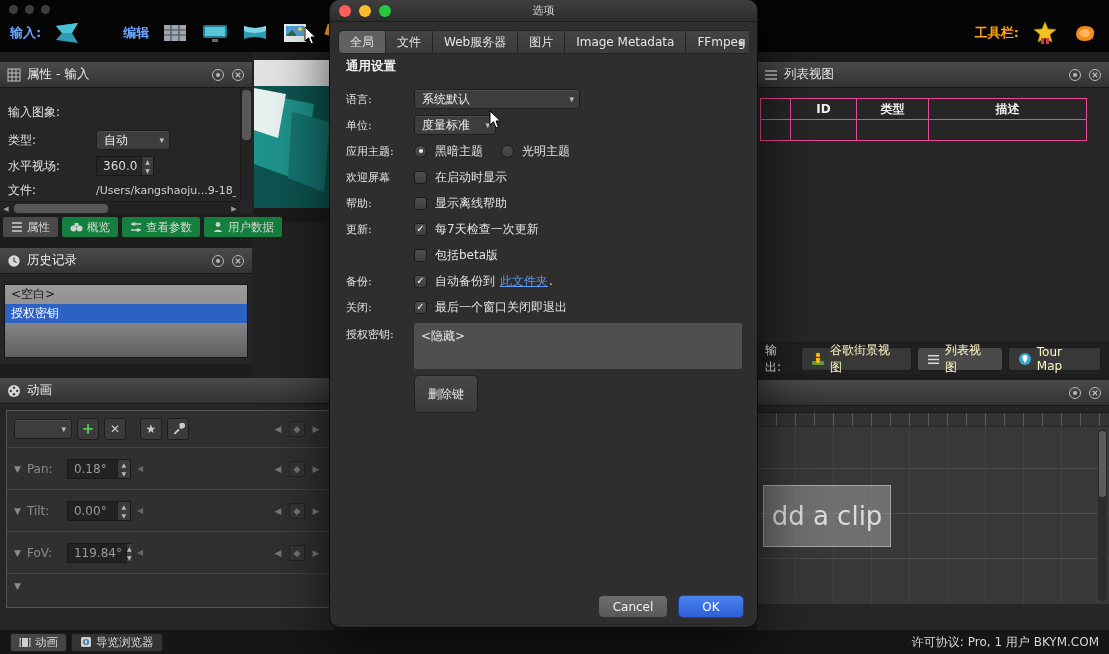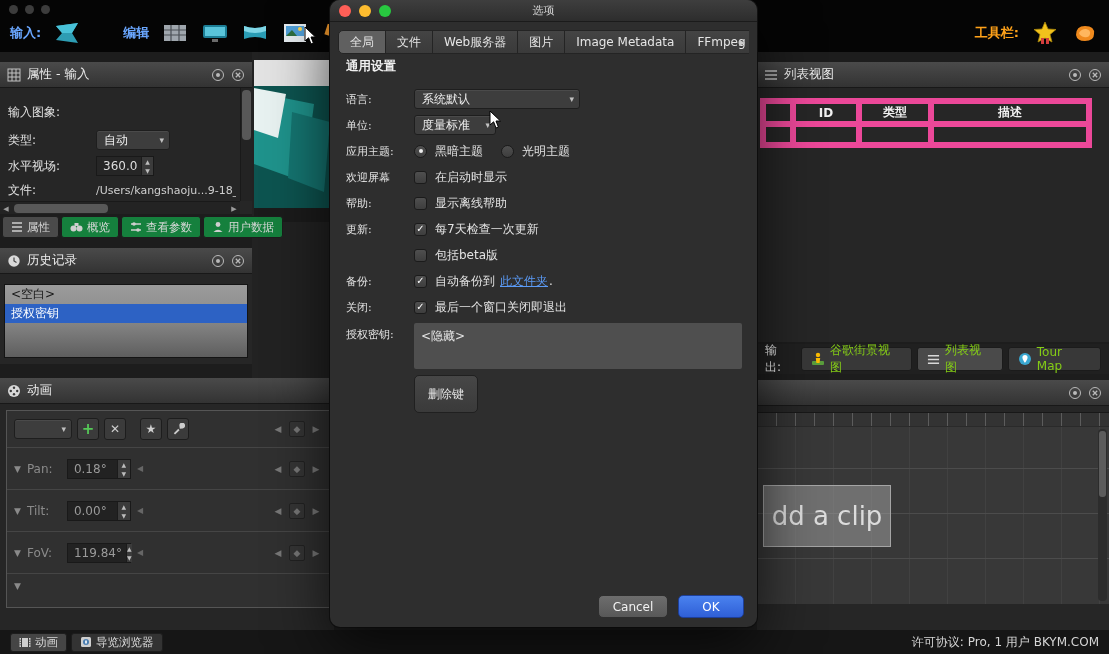--- a/index.html
+++ b/index.html
@@ -80,26 +80,26 @@
 
   
   .footer { position:absolute; left:0; bottom:0; width:100%; height:24px; background:#161616; display:flex; align-items:center; padding:0 10px; gap:4px; }
   .ftab { height:19px; display:flex; align-items:center; gap:4px; padding:0 8px; background:#333; border:1px solid #1d1d1d; border-radius:3px; font-size:11.5px; color:#d8d8d8; }
   .ftab.active { background:#454545; }
   .license { margin-left:auto; font-size:12px; color:#d6d6d6; }
 
   
   .list-panel { left:757px; top:62px; width:352px; height:280px; }
   .lv-table { position:absolute; left:3px; top:36px; border-collapse:collapse; }
-  .lv-table th, .lv-table td { border:6px solid #ec4899; height:21px; font-size:12px; color:#f0f0f0; font-weight:bold; text-align:center; padding:0 4px; }
+  .lv-table th, .lv-table td { border:1px solid #ec4899; height:21px; font-size:12px; color:#f0f0f0; font-weight:bold; text-align:center; padding:0 4px; }
   .lv-table td { font-weight:normal; }
 
   
   .output-bar { position:absolute; left:757px; top:344px; width:352px; height:30px; display:flex; align-items:center; gap:5px; padding:0 8px; background:#202020; }
-  .otab { height:24px; display:flex; align-items:center; gap:5px; padding:0 9px; background:#383838; border:1px solid #1b1b1b; border-radius:3px; font-size:12px; color:#84cc16; }
+  .otab { height:24px; display:flex; align-items:center; gap:5px; padding:0 9px; background:#383838; border:1px solid #1b1b1b; border-radius:3px; font-size:12px; color:#fef9c3; }
   .otab.active { background:#4a4a4a; }
 
   
   .tl-panel { left:757px; top:380px; width:352px; height:250px; }
   .tl-content { position:absolute; top:32px; left:0; right:0; height:192px; background:repeating-linear-gradient(90deg,#414141 0 1px,transparent 1px 38px),#383838; border-top:1px solid #181818; }
   .tl-ruler { position:absolute; top:0; left:0; right:0; height:14px; background:repeating-linear-gradient(90deg,#5c5c5c 0 1px,transparent 1px 19px),#333; border-bottom:1px solid #2a2a2a; }
   .tl-hline { position:absolute; left:0; right:0; height:1px; background:#4c4c4c; }
   .tl-clip { position:absolute; left:6px; top:72px; width:128px; height:62px; background:rgba(165,165,165,.5); border:1px solid #a5a5a5; display:flex; align-items:center; justify-content:center; font-size:26px; color:#dcdcdc; }
   .tl-vscroll { position:absolute; right:2px; top:16px; width:9px; height:172px; background:#2c2c2c; border-radius:4px; }
   .tl-vthumb { position:absolute; top:2px; left:1px; width:7px; height:66px; background:#5c5c5c; border-radius:3px; }

